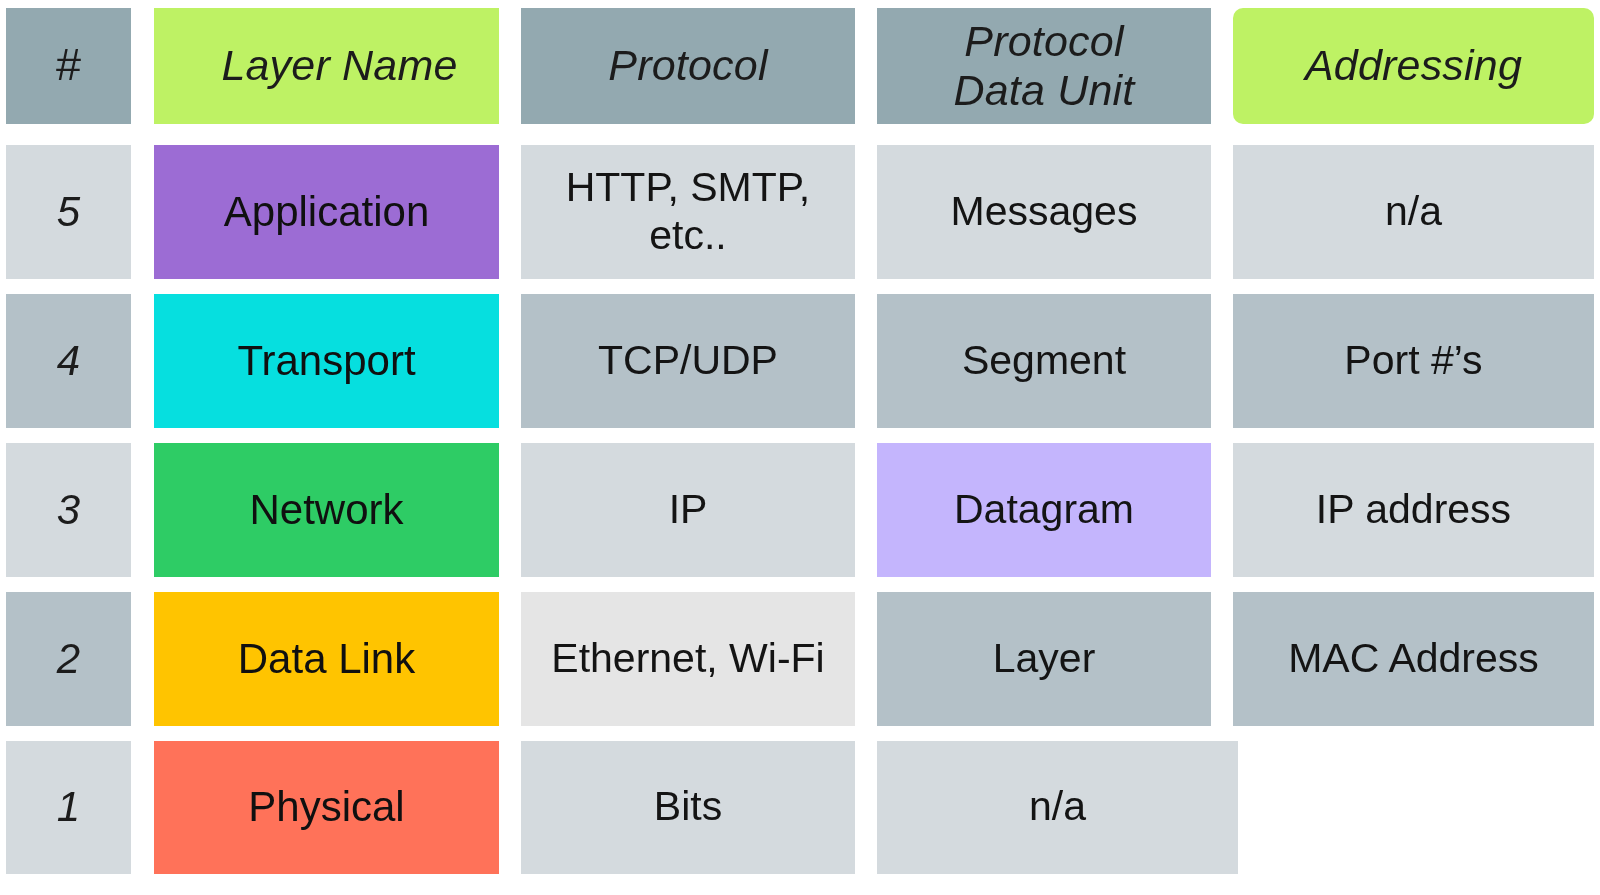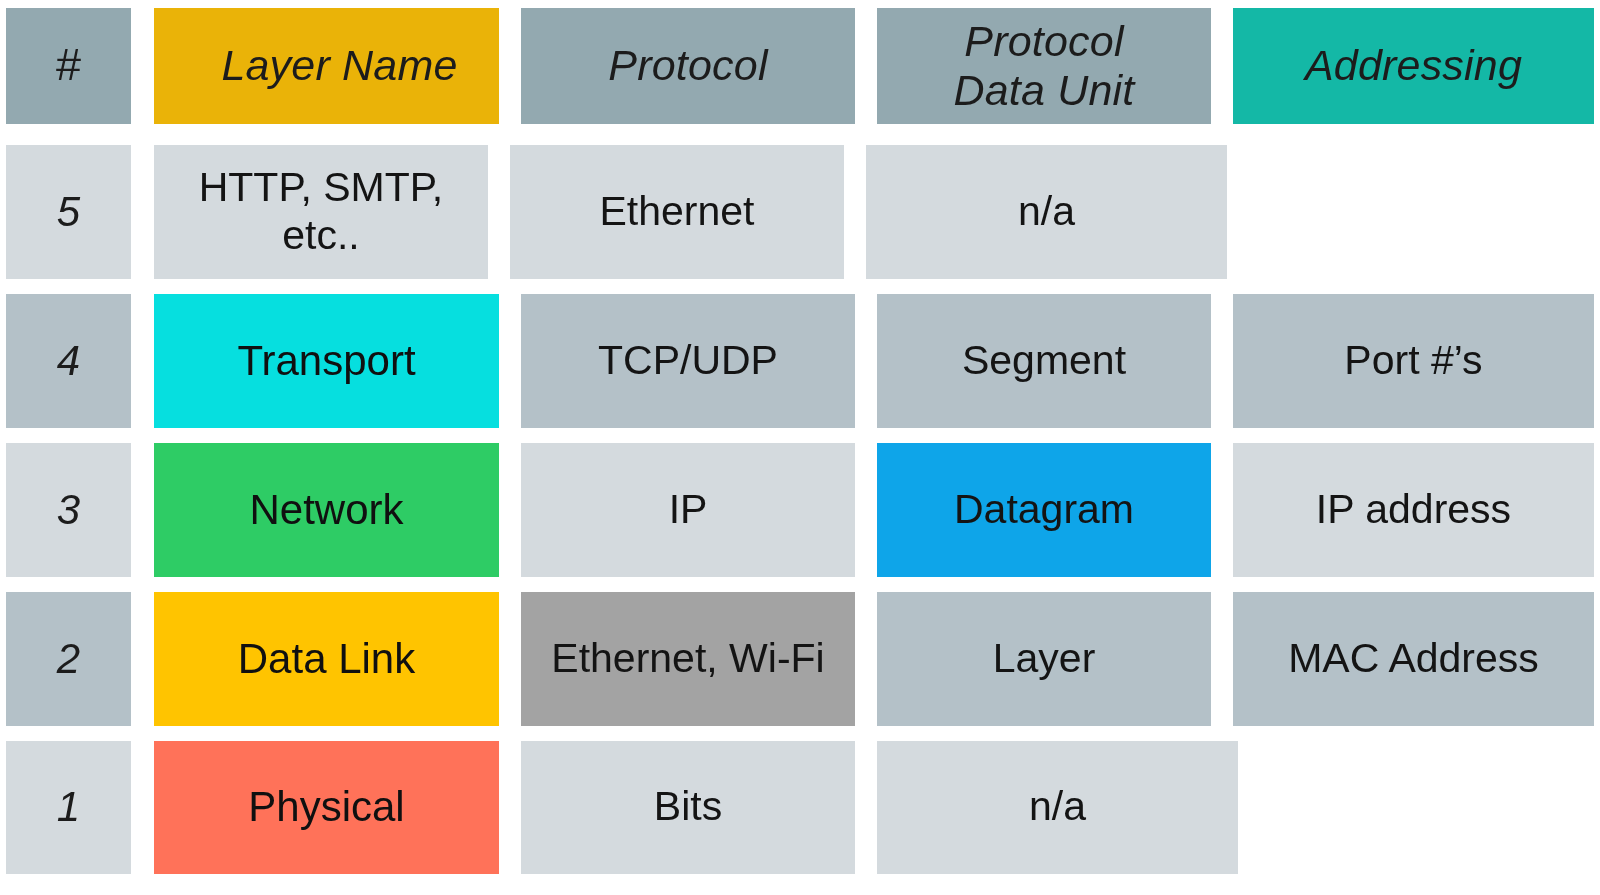--- a/index.html
+++ b/index.html
@@ -121,57 +121,62 @@
 
 <div id="osi-table">
 
   <div class="row row-header">
     <div class="cell col-num">
       <div class="box bg-header" style="background: rgb(147, 169, 176);">
         <span class="hdr-text hdr-hash">#</span>
       </div>
     </div>
     <div class="cell col-name">
-      <div class="box bg-header" style="background: #eab308; padding-left: 26px;">
+      <div class="box bg-header" style="background: #bef264; padding-left: 26px;">
         <span class="hdr-text">Layer Name</span>
       </div>
     </div>
     <div class="cell col-proto">
       <div class="box bg-header" style="background: rgb(147, 169, 176);">
         <span class="hdr-text">Protocol</span>
       </div>
     </div>
     <div class="cell col-pdu">
       <div class="box bg-header" style="background: rgb(147, 169, 176);">
         <span class="hdr-text">Protocol
 Data Unit</span>
       </div>
     </div>
     <div class="cell col-addr">
-      <div class="box bg-header" style="background: #14b8a6;">
+      <div class="box bg-header" style="background: #bef264; border-radius: 10px;">
         <span class="hdr-text">Addressing</span>
       </div>
     </div>
   </div>
 
   <div class="row row-body">
     <div class="cell col-num">
       <div class="box bg-light" style="background: rgb(212, 218, 222);">
         <span class="num-text">5</span>
+      </div>
+    </div>
+    <div class="cell col-name">
+      <div class="box" style="background:#9c6cd4">
+        <span class="layer-text">Application</span>
       </div>
     </div>
     <div class="cell col-proto">
       <div class="box bg-light" style="background: rgb(212, 218, 222);">
         <span class="val-text">HTTP, SMTP,
 etc..</span>
       </div>
     </div>
     <div class="cell col-pdu">
       <div class="box bg-light" style="background: rgb(212, 218, 222);">
-        <span class="val-text">Ethernet</span>
+        <span class="val-text">Messages</span>
       </div>
     </div>
     <div class="cell col-addr">
       <div class="box bg-light" style="background: rgb(212, 218, 222);">
         <span class="val-text">n/a</span>
       </div>
     </div>
   </div>
 
   <div class="row row-body">
@@ -212,21 +217,21 @@
       <div class="box" style="background:#2ecc65">
         <span class="layer-text">Network</span>
       </div>
     </div>
     <div class="cell col-proto">
       <div class="box bg-light" style="background: rgb(212, 218, 222);">
         <span class="val-text">IP</span>
       </div>
     </div>
     <div class="cell col-pdu">
-      <div class="box bg-light" style="background: #0ea5e9;">
+      <div class="box bg-light" style="background: #c4b5fd;">
         <span class="val-text">Datagram</span>
       </div>
     </div>
     <div class="cell col-addr">
       <div class="box bg-light" style="background: rgb(212, 218, 222);">
         <span class="val-text">IP address</span>
       </div>
     </div>
   </div>
 
@@ -235,21 +240,21 @@
       <div class="box bg-dark" style="background: rgb(180, 193, 200);">
         <span class="num-text">2</span>
       </div>
     </div>
     <div class="cell col-name">
       <div class="box" style="background:#ffc400">
         <span class="layer-text">Data Link</span>
       </div>
     </div>
     <div class="cell col-proto">
-      <div class="box bg-dark" style="background: #a3a3a3;">
+      <div class="box bg-dark" style="background: #e5e5e5;">
         <span class="val-text">Ethernet, Wi-Fi</span>
       </div>
     </div>
     <div class="cell col-pdu">
       <div class="box bg-dark" style="background: rgb(180, 193, 200);">
         <span class="val-text">Layer</span>
       </div>
     </div>
     <div class="cell col-addr">
       <div class="box bg-dark" style="background: rgb(180, 193, 200);">

